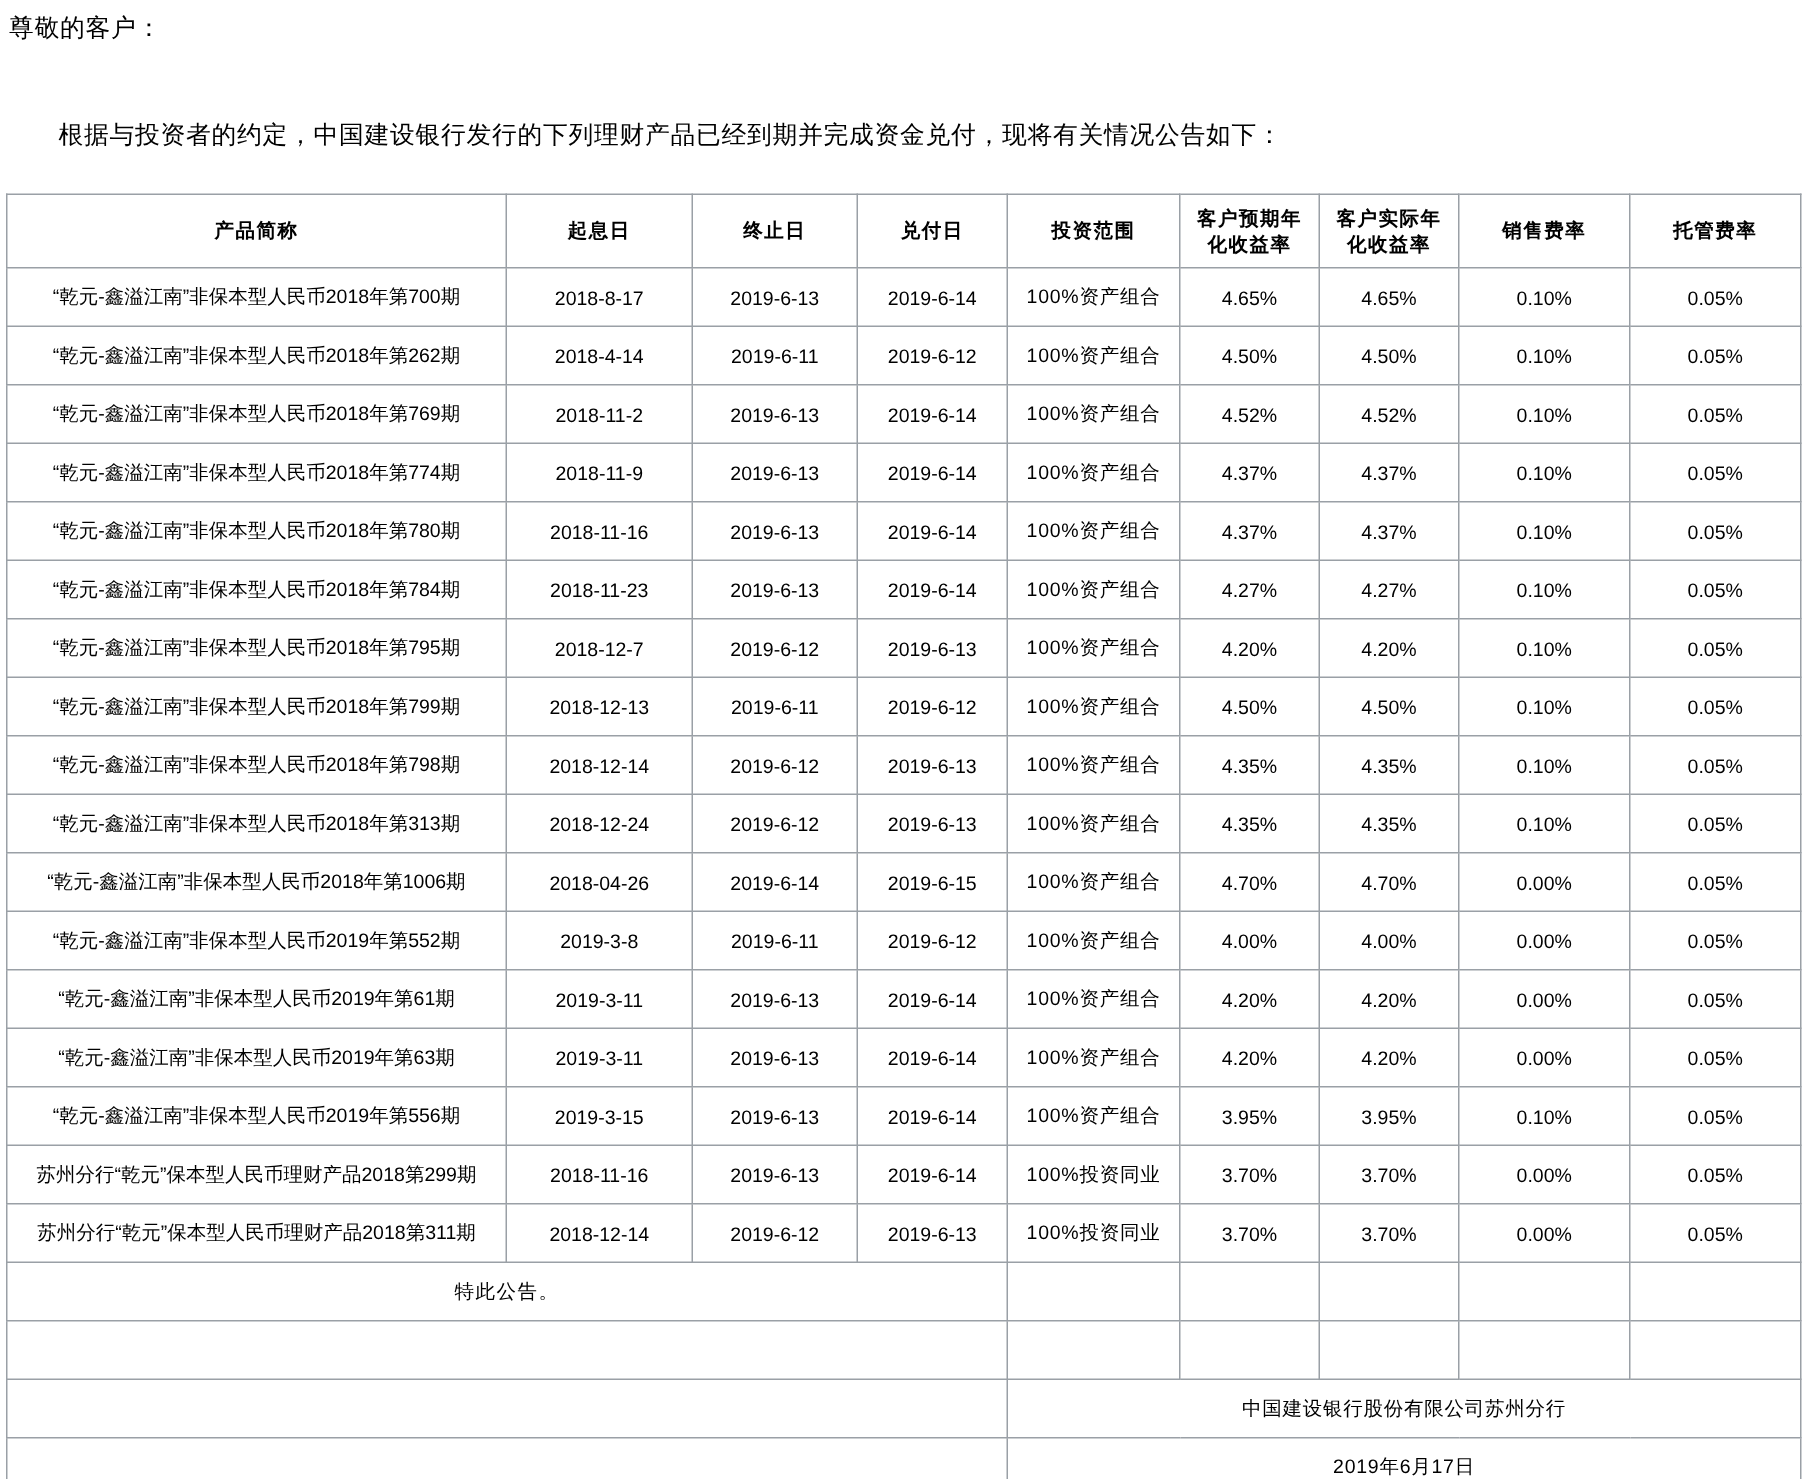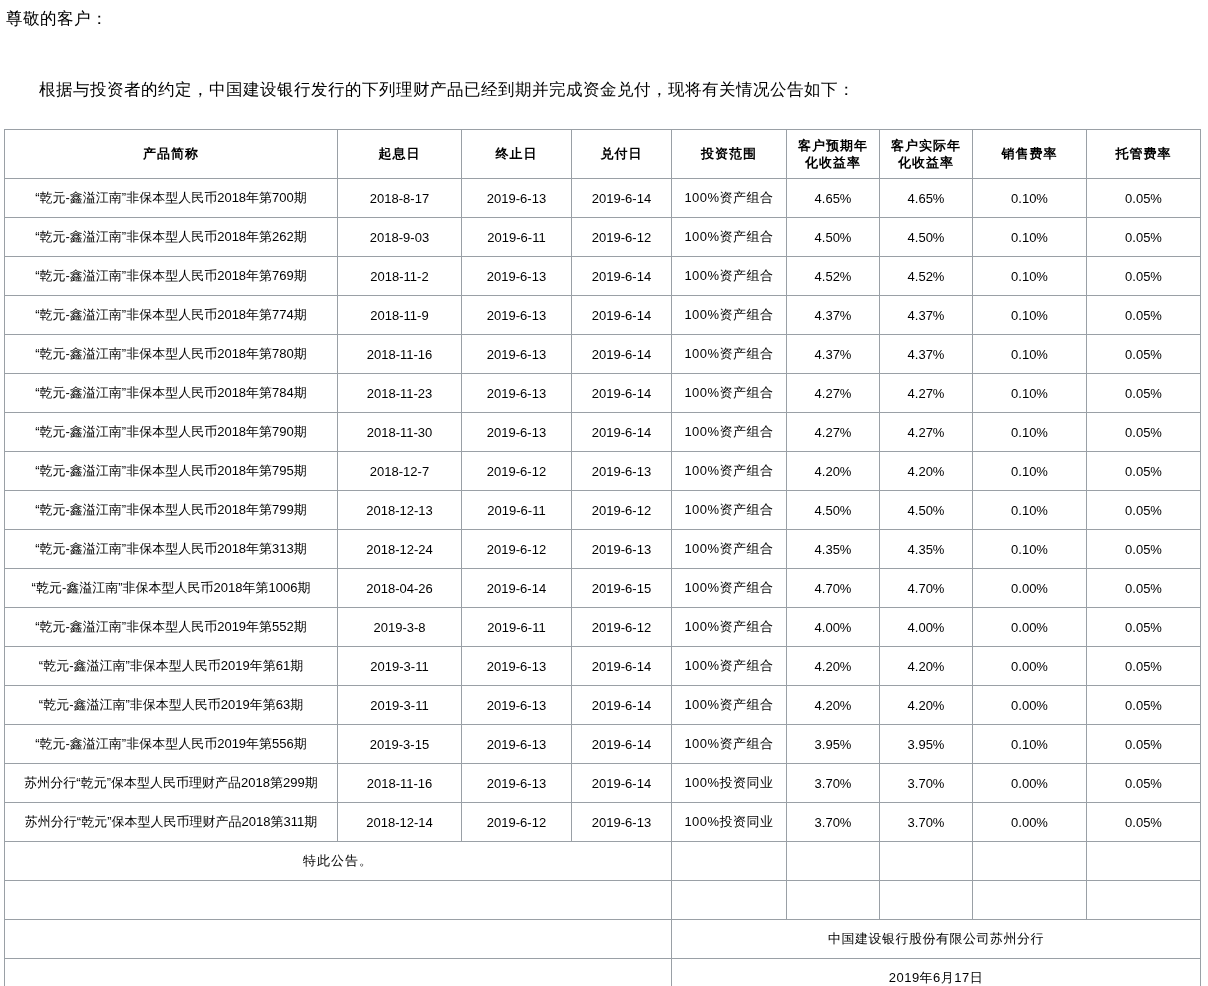--- a/index.html
+++ b/index.html
@@ -178,21 +178,21 @@
         <td class="date">2019-6-13</td>
         <td class="date">2019-6-14</td>
         <td class="scope">100%资产组合</td>
         <td class="rate">4.65%</td>
         <td class="rate">4.65%</td>
         <td class="rate">0.10%</td>
         <td class="rate">0.05%</td>
       </tr>
       <tr class="data-row">
         <td class="product">“乾元-鑫溢江南”非保本型人民币2018年第262期</td>
-        <td class="date">2018-9-03</td>
+        <td class="date">2018-4-14</td>
         <td class="date">2019-6-11</td>
         <td class="date">2019-6-12</td>
         <td class="scope">100%资产组合</td>
         <td class="rate">4.50%</td>
         <td class="rate">4.50%</td>
         <td class="rate">0.10%</td>
         <td class="rate">0.05%</td>
       </tr>
       <tr class="data-row">
         <td class="product">“乾元-鑫溢江南”非保本型人民币2018年第769期</td>
@@ -223,31 +223,20 @@
         <td class="date">2019-6-14</td>
         <td class="scope">100%资产组合</td>
         <td class="rate">4.37%</td>
         <td class="rate">4.37%</td>
         <td class="rate">0.10%</td>
         <td class="rate">0.05%</td>
       </tr>
       <tr class="data-row">
         <td class="product">“乾元-鑫溢江南”非保本型人民币2018年第784期</td>
         <td class="date">2018-11-23</td>
-        <td class="date">2019-6-13</td>
-        <td class="date">2019-6-14</td>
-        <td class="scope">100%资产组合</td>
-        <td class="rate">4.27%</td>
-        <td class="rate">4.27%</td>
-        <td class="rate">0.10%</td>
-        <td class="rate">0.05%</td>
-      </tr>
-      <tr class="data-row">
-        <td class="product">“乾元-鑫溢江南”非保本型人民币2018年第790期</td>
-        <td class="date">2018-11-30</td>
         <td class="date">2019-6-13</td>
         <td class="date">2019-6-14</td>
         <td class="scope">100%资产组合</td>
         <td class="rate">4.27%</td>
         <td class="rate">4.27%</td>
         <td class="rate">0.10%</td>
         <td class="rate">0.05%</td>
       </tr>
       <tr class="data-row">
         <td class="product">“乾元-鑫溢江南”非保本型人民币2018年第795期</td>
@@ -265,20 +254,31 @@
         <td class="date">2018-12-13</td>
         <td class="date">2019-6-11</td>
         <td class="date">2019-6-12</td>
         <td class="scope">100%资产组合</td>
         <td class="rate">4.50%</td>
         <td class="rate">4.50%</td>
         <td class="rate">0.10%</td>
         <td class="rate">0.05%</td>
       </tr>
       <tr class="data-row">
+        <td class="product">“乾元-鑫溢江南”非保本型人民币2018年第798期</td>
+        <td class="date">2018-12-14</td>
+        <td class="date">2019-6-12</td>
+        <td class="date">2019-6-13</td>
+        <td class="scope">100%资产组合</td>
+        <td class="rate">4.35%</td>
+        <td class="rate">4.35%</td>
+        <td class="rate">0.10%</td>
+        <td class="rate">0.05%</td>
+      </tr>
+      <tr class="data-row">
         <td class="product">“乾元-鑫溢江南”非保本型人民币2018年第313期</td>
         <td class="date">2018-12-24</td>
         <td class="date">2019-6-12</td>
         <td class="date">2019-6-13</td>
         <td class="scope">100%资产组合</td>
         <td class="rate">4.35%</td>
         <td class="rate">4.35%</td>
         <td class="rate">0.10%</td>
         <td class="rate">0.05%</td>
       </tr>

